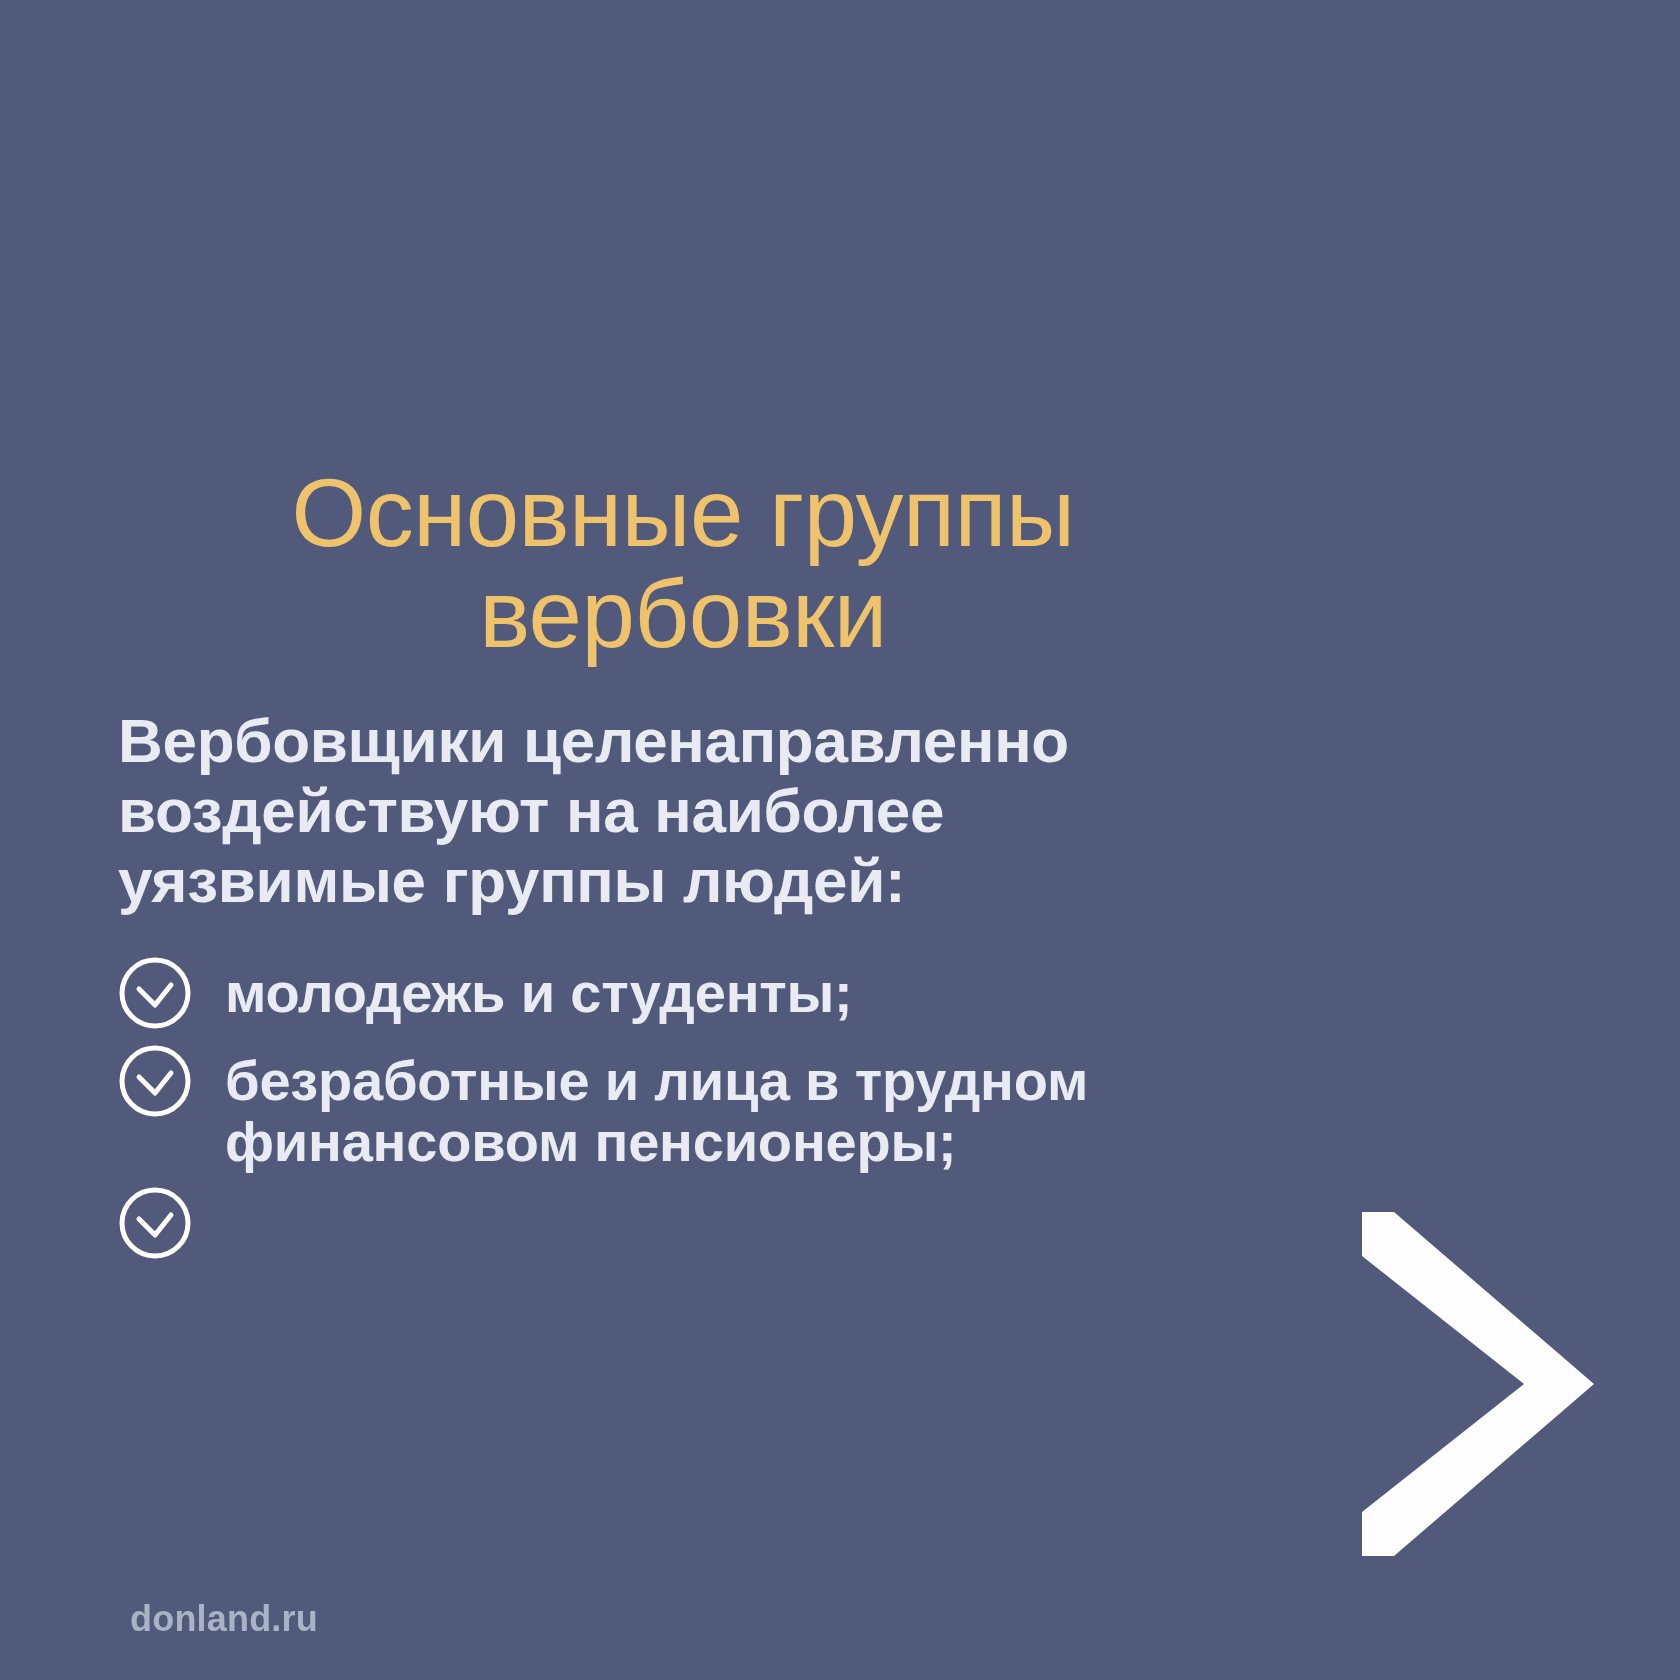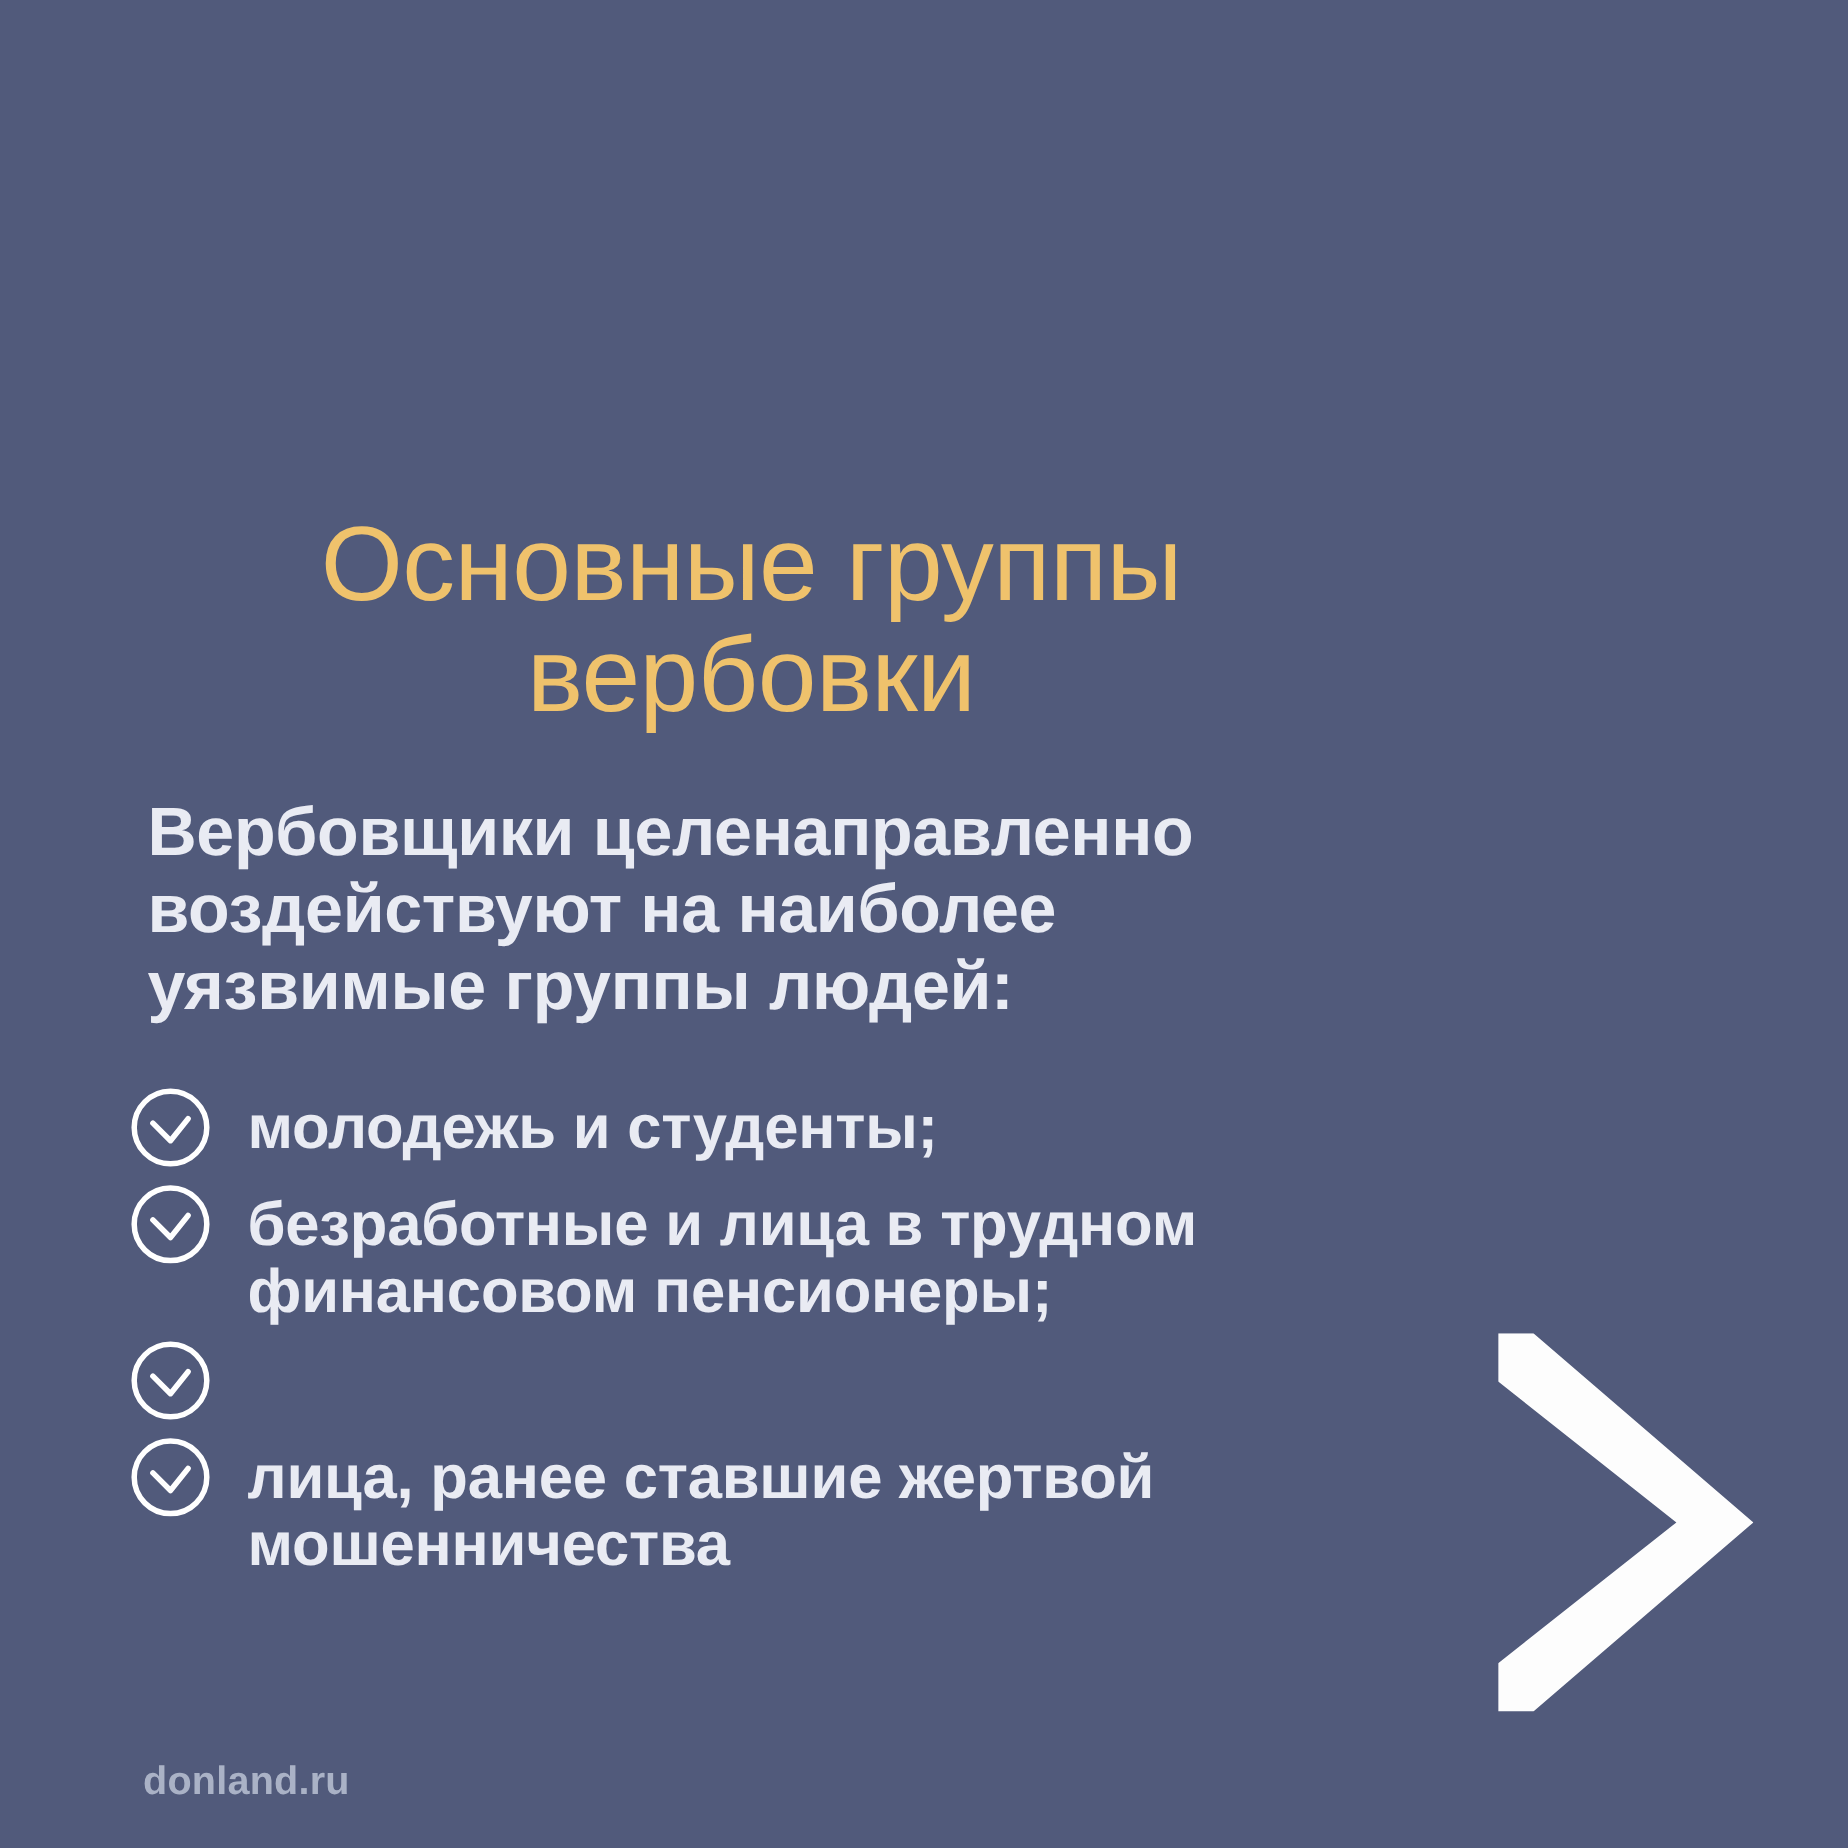--- a/index.html
+++ b/index.html
@@ -38,21 +38,21 @@
     font-size: 96px;
     line-height: 101px;
     font-weight: 400;
     letter-spacing: -0.5px;
     white-space: pre-line;
     text-align: center;
   }
 
   
   .subtitle {
-    margin: 16px;
+    margin: 0;
     padding-top: 42px;
     color: #E9EBF3;
     font-size: 62px;
     line-height: 70px;
     font-weight: 700;
     letter-spacing: -0.3px;
     white-space: pre-line;
   }
 
   
@@ -163,30 +163,20 @@
 
       <li class="bullet">
         <span class="check-icon">
           <svg viewBox="0 0 74 74" xmlns="http://www.w3.org/2000/svg">
             <circle cx="37" cy="37" r="33" fill="none" stroke="#FFFFFF" stroke-width="5"></circle>
             <polyline points="21,33 37,49 53,29" fill="none" stroke="#FFFFFF" stroke-width="5" stroke-linecap="round" stroke-linejoin="round"></polyline>
           </svg>
         </span>
       </li>
 
-      <li class="bullet">
-        <span class="check-icon">
-          <svg viewBox="0 0 74 74" xmlns="http://www.w3.org/2000/svg">
-            <circle cx="37" cy="37" r="33" fill="none" stroke="#FFFFFF" stroke-width="5"></circle>
-            <polyline points="21,33 37,49 53,29" fill="none" stroke="#FFFFFF" stroke-width="5" stroke-linecap="round" stroke-linejoin="round"></polyline>
-          </svg>
-        </span>
-        <span class="bullet-text">лица, ранее ставшие жертвой
-мошенничества</span>
-      </li>
 
     </ul>
   </div>
 
   <div class="chevron">
     <svg viewBox="0 0 232 344" xmlns="http://www.w3.org/2000/svg">
       <polygon points="32,0 232,172 32,344 0,344 0,300 162,172 0,44 0,0" fill="#FDFDFD"></polygon>
     </svg>
   </div>
 

